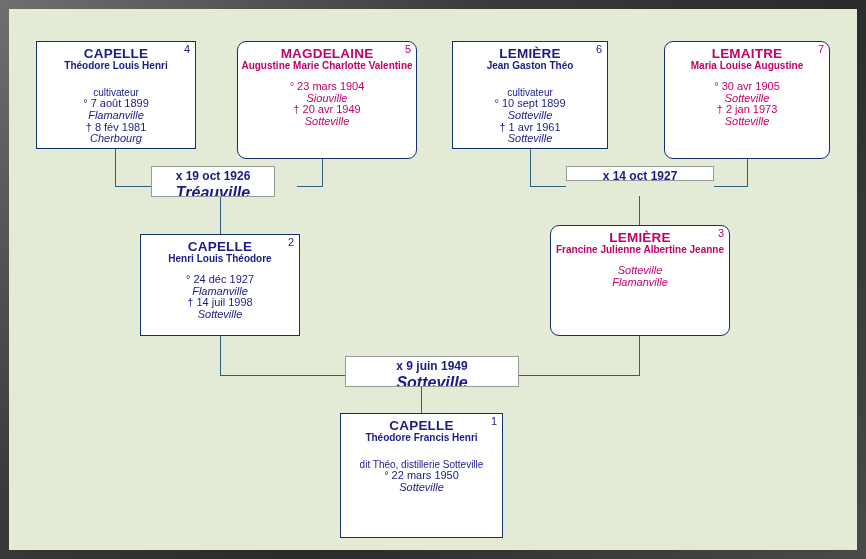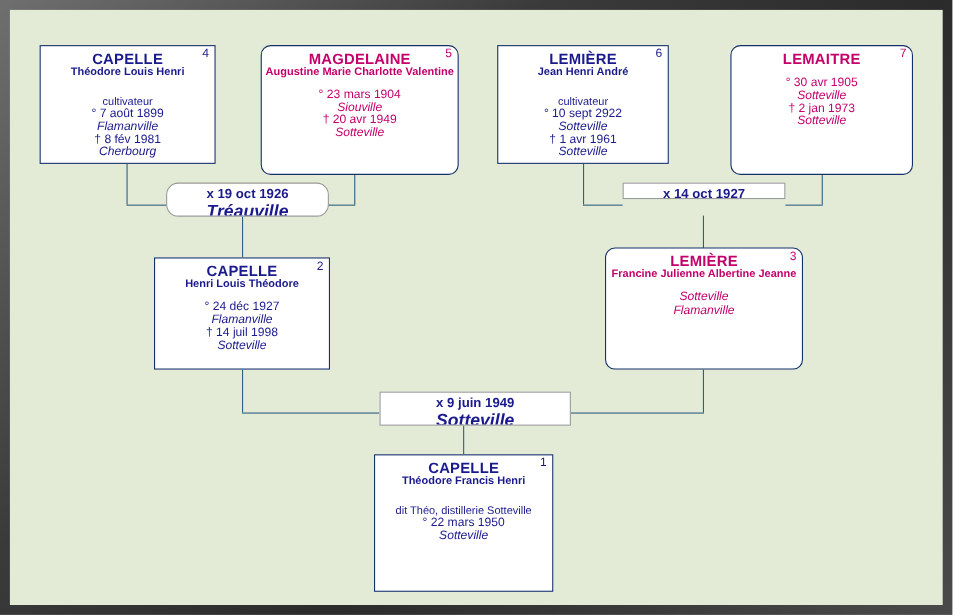--- a/index.html
+++ b/index.html
@@ -130,39 +130,40 @@
       <div class="sp"></div>
       <div class="evt">° 23 mars 1904</div>
       <div class="place">Siouville</div>
       <div class="evt">† 20 avr 1949</div>
       <div class="place">Sotteville</div>
     </div>
 
     <div class="person male" style="left:443px; top:32px; width:156px; height:108px;">
       <div class="num">6</div>
       <div class="surname">LEMIÈRE</div>
-      <div class="given">Jean Henri André</div>
+      <div class="given">Jean Gaston Théo</div>
       <div class="occ">cultivateur</div>
-      <div class="evt">° 10 sept 2922</div>
+      <div class="evt">° 10 sept 1899</div>
       <div class="place">Sotteville</div>
       <div class="evt">† 1 avr 1961</div>
       <div class="place">Sotteville</div>
     </div>
 
     <div class="person female" style="left:655px; top:32px; width:166px; height:118px;">
       <div class="num">7</div>
       <div class="surname">LEMAITRE</div>
+      <div class="given">Maria Louise Augustine</div>
       <div class="sp"></div>
       <div class="evt">° 30 avr 1905</div>
       <div class="place">Sotteville</div>
       <div class="evt">† 2 jan 1973</div>
       <div class="place">Sotteville</div>
     </div>
 
-    <div class="union" style="left:142px; top:157px; width:148px; height:31px;border-radius:11px;">
+    <div class="union" style="left:142px; top:157px; width:124px; height:31px;">
       <div class="mdate">x 19 oct 1926</div>
       <div class="mplace">Tréauville</div>
     </div>
 
     <div class="union" style="left:557px; top:157px; width:148px; height:15px;">
       <div class="mdate">x 14 oct 1927</div>
       <div class="mplace">Sotteville</div>
     </div>
 
     <div class="person male" style="left:131px; top:225px; width:160px; height:102px;">

